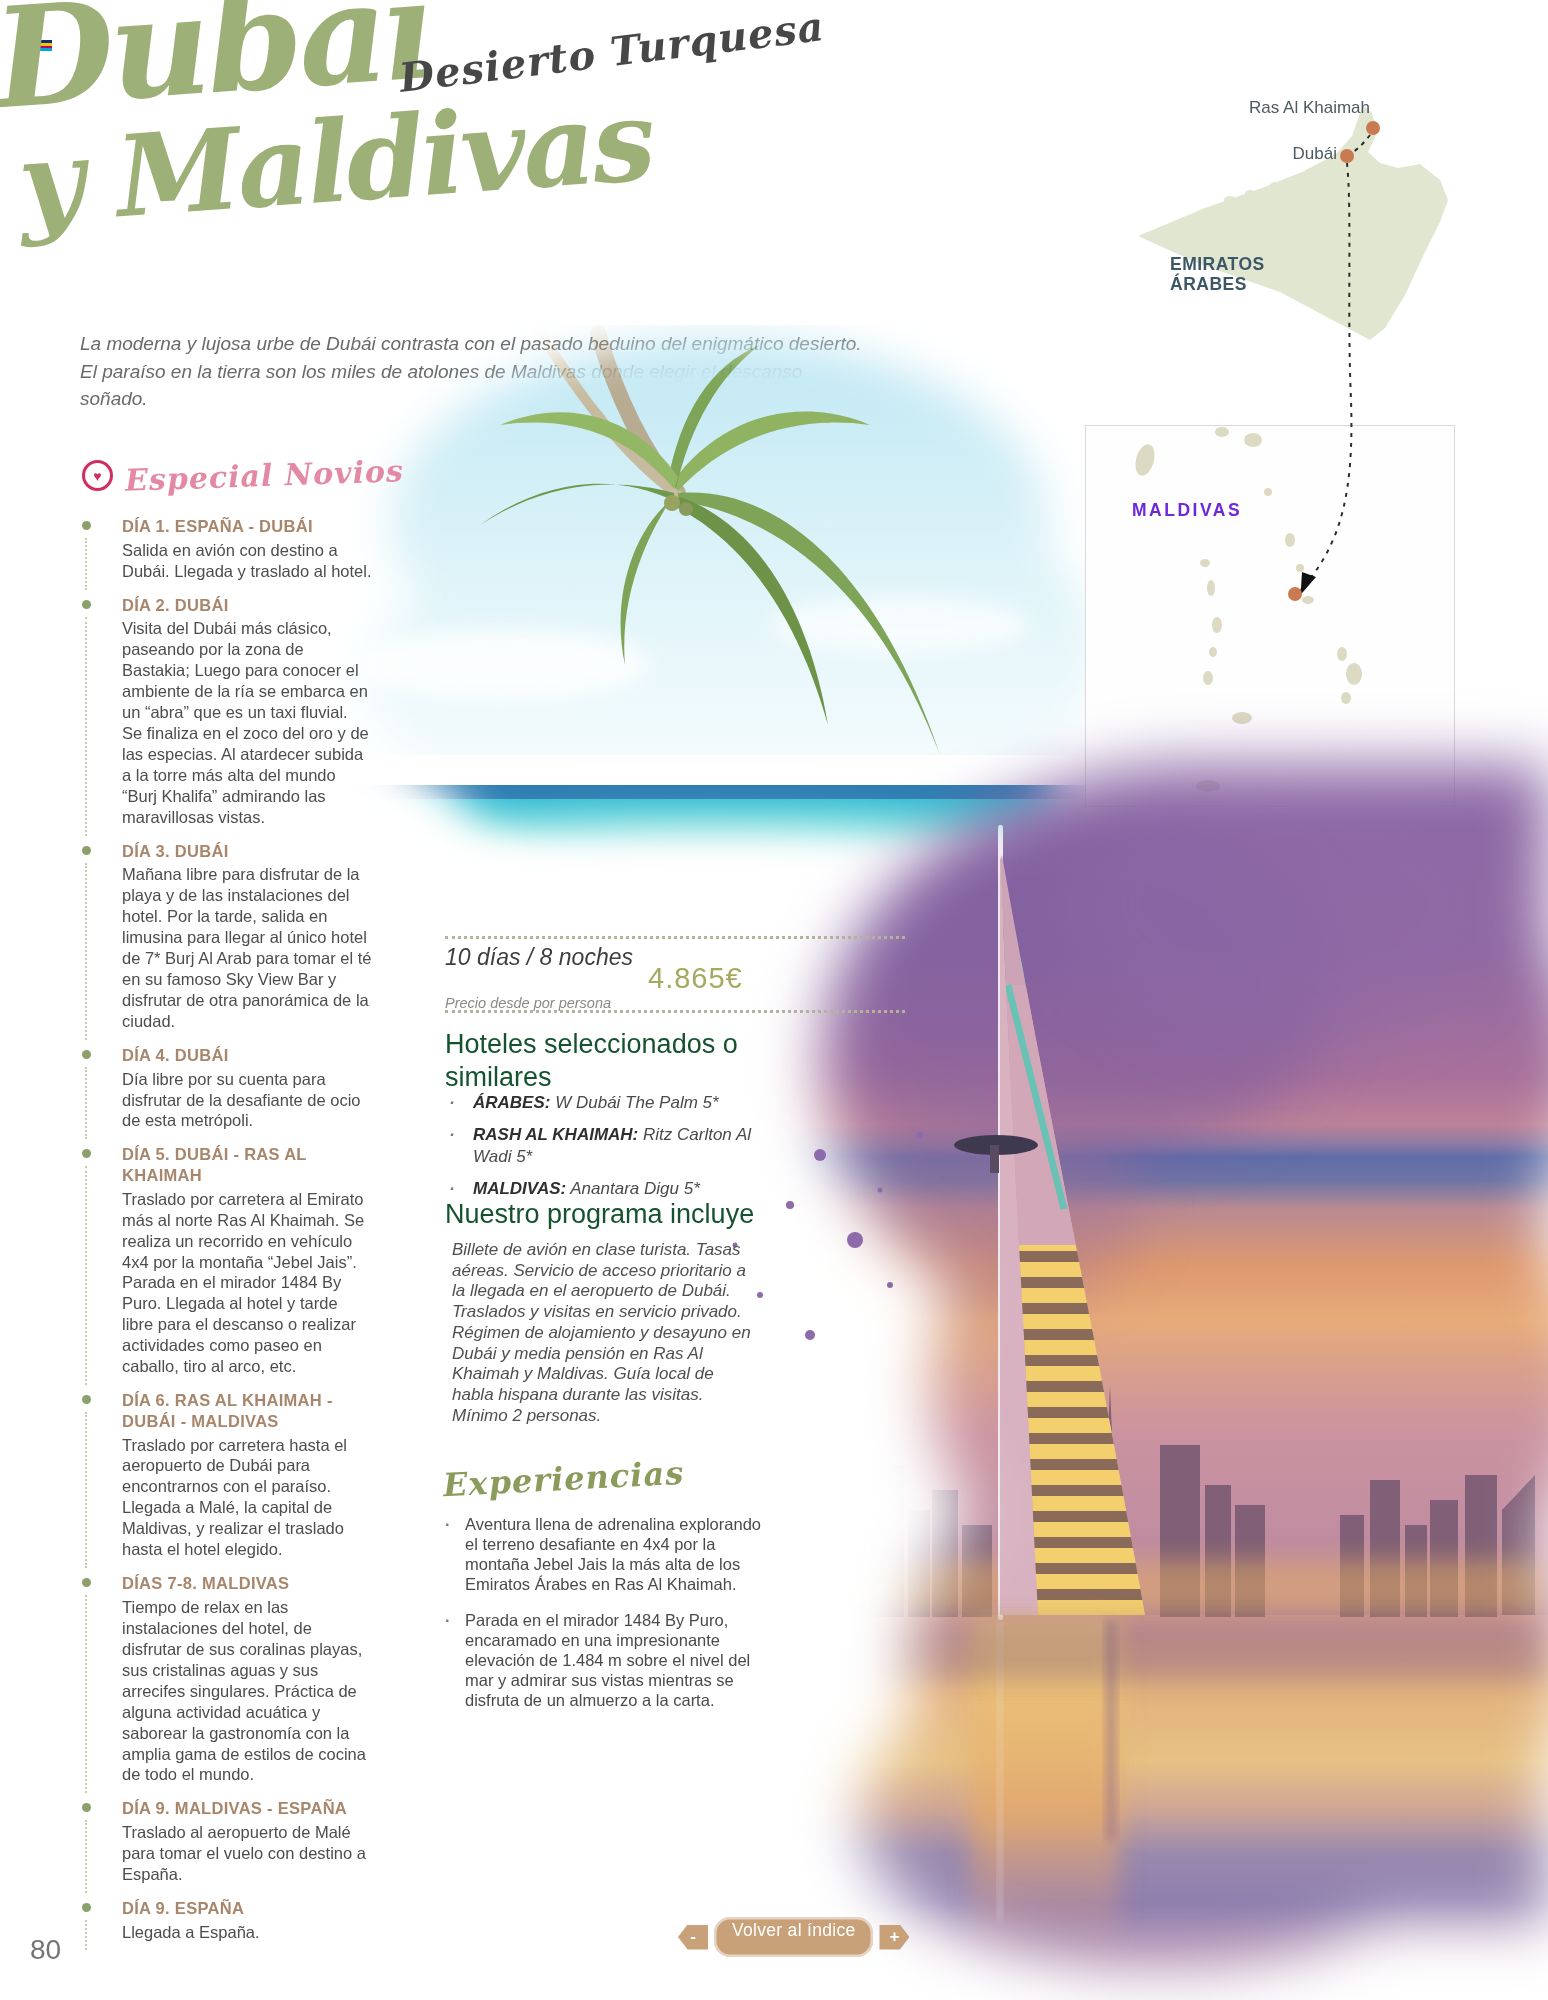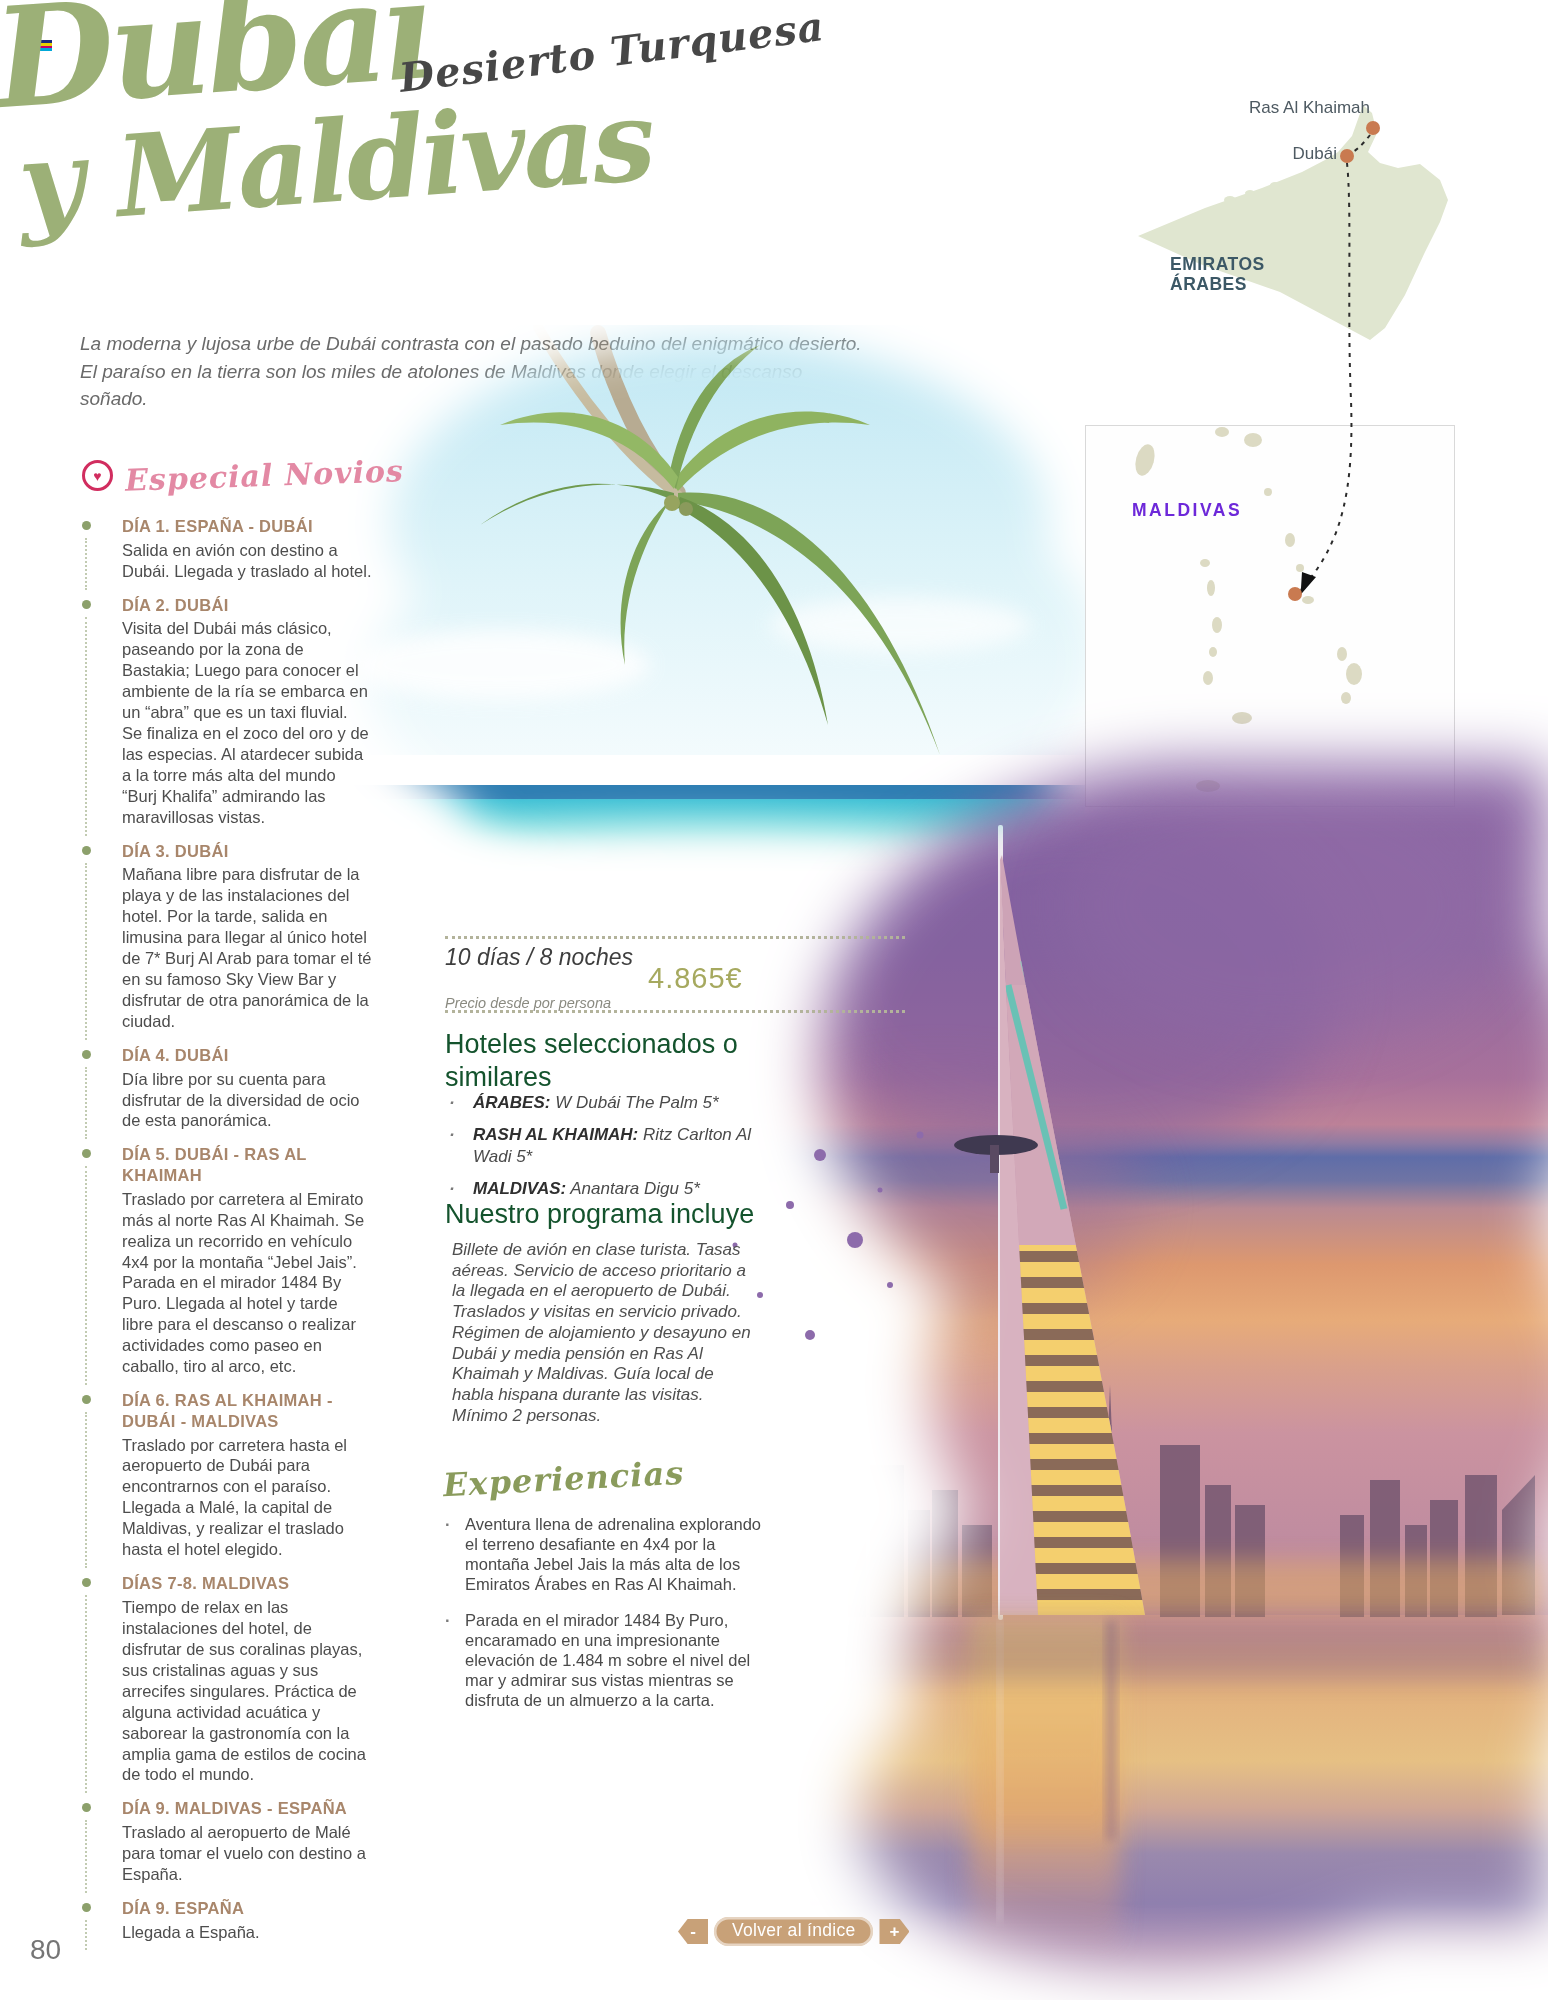--- a/index.html
+++ b/index.html
@@ -68,21 +68,21 @@
   .exp-list{left:443px;top:1514px;width:330px;}
   .e-item{position:relative;padding-left:22px;margin-bottom:15px;font-size:16.5px;color:#4a4a4a;line-height:1.22;}
   .e-item::before{content:"\00B7";position:absolute;left:2px;top:0;color:#7a7a7a;font-weight:bold;}
 
   
   .backbar{left:678px;top:1917px;display:flex;align-items:center;gap:6px;}
   .arrow{width:30px;height:25px;background:#c8a178;color:#fff;display:flex;align-items:center;
          justify-content:center;font-size:17px;font-weight:bold;cursor:pointer;}
   .arrow-left{clip-path:polygon(100% 0,100% 100%,32% 100%,0 50%,32% 0);}
   .arrow-right{clip-path:polygon(0 0,68% 0,100% 50%,68% 100%,0 100%);}
-  .backpill{background:#c8a178;color:#fff;font-size:17.5px;padding:3px 18px 5px;border-radius:16px;
+  .backpill{background:#c8a178;color:#fff;font-size:17.5px;padding:3px 18px 16px;border-radius:16px;
             box-shadow:inset 0 0 0 2.5px rgba(255,255,255,.55);cursor:pointer;letter-spacing:.3px;}
 
   .pagenum{left:30px;top:1934px;font-size:28px;color:#757575;}
 </style>
 </head>
 <body>
 
 <div class="page">
 
   <div class="abs regmark">
@@ -336,21 +336,21 @@
     <div class="it-item">
       <div class="it-day">DÍA 2. DUBÁI</div>
       <div class="it-text">Visita del Dubái más clásico, paseando por la zona de Bastakia; Luego para conocer el ambiente de la ría se embarca en un “abra” que es un taxi fluvial. Se finaliza en el zoco del oro y de las especias. Al atardecer subida a la torre más alta del mundo “Burj Khalifa” admirando las maravillosas vistas.</div>
     </div>
     <div class="it-item">
       <div class="it-day">DÍA 3. DUBÁI</div>
       <div class="it-text">Mañana libre para disfrutar de la playa y de las instalaciones del hotel. Por la tarde, salida en limusina para llegar al único hotel de 7* Burj Al Arab para tomar el té en su famoso Sky View Bar y disfrutar de otra panorámica de la ciudad.</div>
     </div>
     <div class="it-item">
       <div class="it-day">DÍA 4. DUBÁI</div>
-      <div class="it-text">Día libre por su cuenta para disfrutar de la diversidad de ocio de esta panorámica.</div>
+      <div class="it-text">Día libre por su cuenta para disfrutar de la desafiante de ocio de esta metrópoli.</div>
     </div>
     <div class="it-item">
       <div class="it-day">DÍA 5. DUBÁI - RAS AL KHAIMAH</div>
       <div class="it-text">Traslado por carretera al Emirato más al norte Ras Al Khaimah. Se realiza un recorrido en vehículo 4x4 por la montaña “Jebel Jais”. Parada en el mirador 1484 By Puro. Llegada al hotel y tarde libre para el descanso o realizar actividades como paseo en caballo, tiro al arco, etc.</div>
     </div>
     <div class="it-item">
       <div class="it-day">DÍA 6. RAS AL KHAIMAH - DUBÁI - MALDIVAS</div>
       <div class="it-text">Traslado por carretera hasta el aeropuerto de Dubái para encontrarnos con el paraíso. Llegada a Malé, la capital de Maldivas, y realizar el traslado hasta el hotel elegido.</div>
     </div>
     <div class="it-item">

